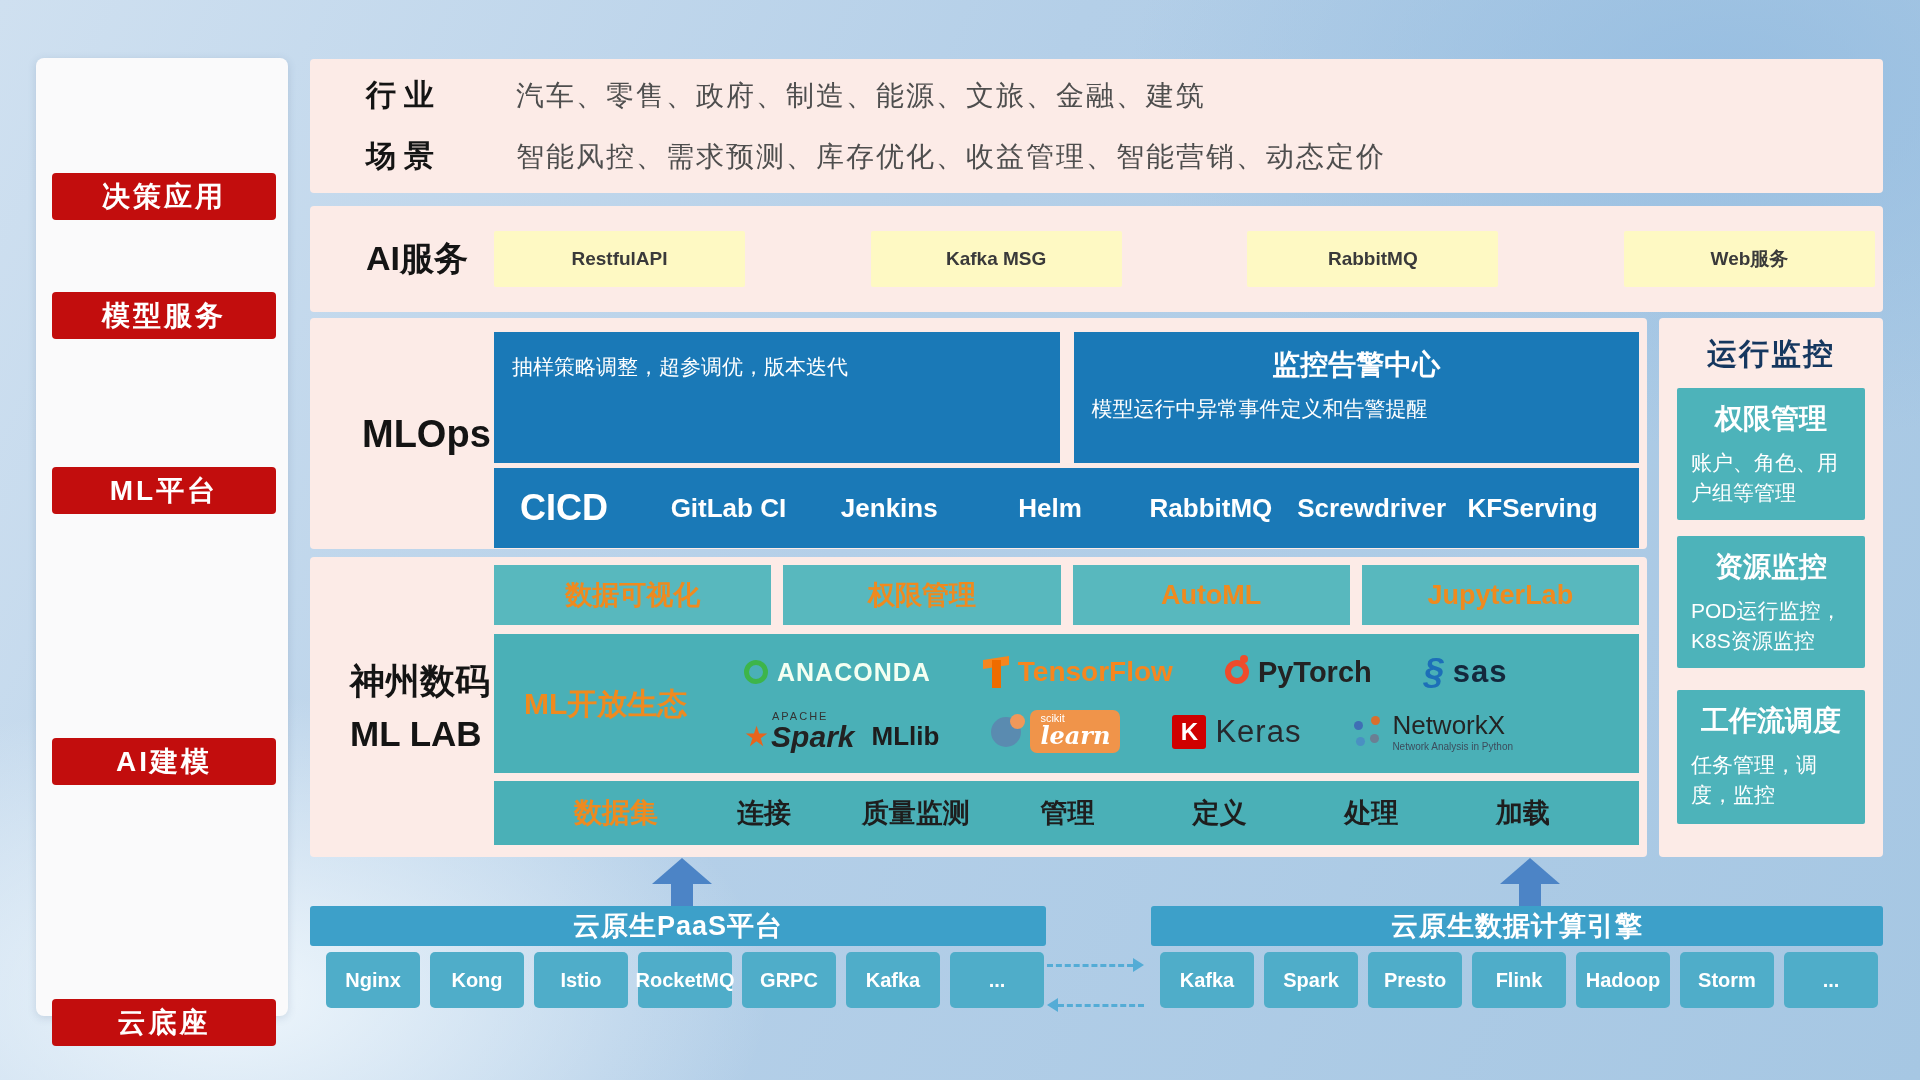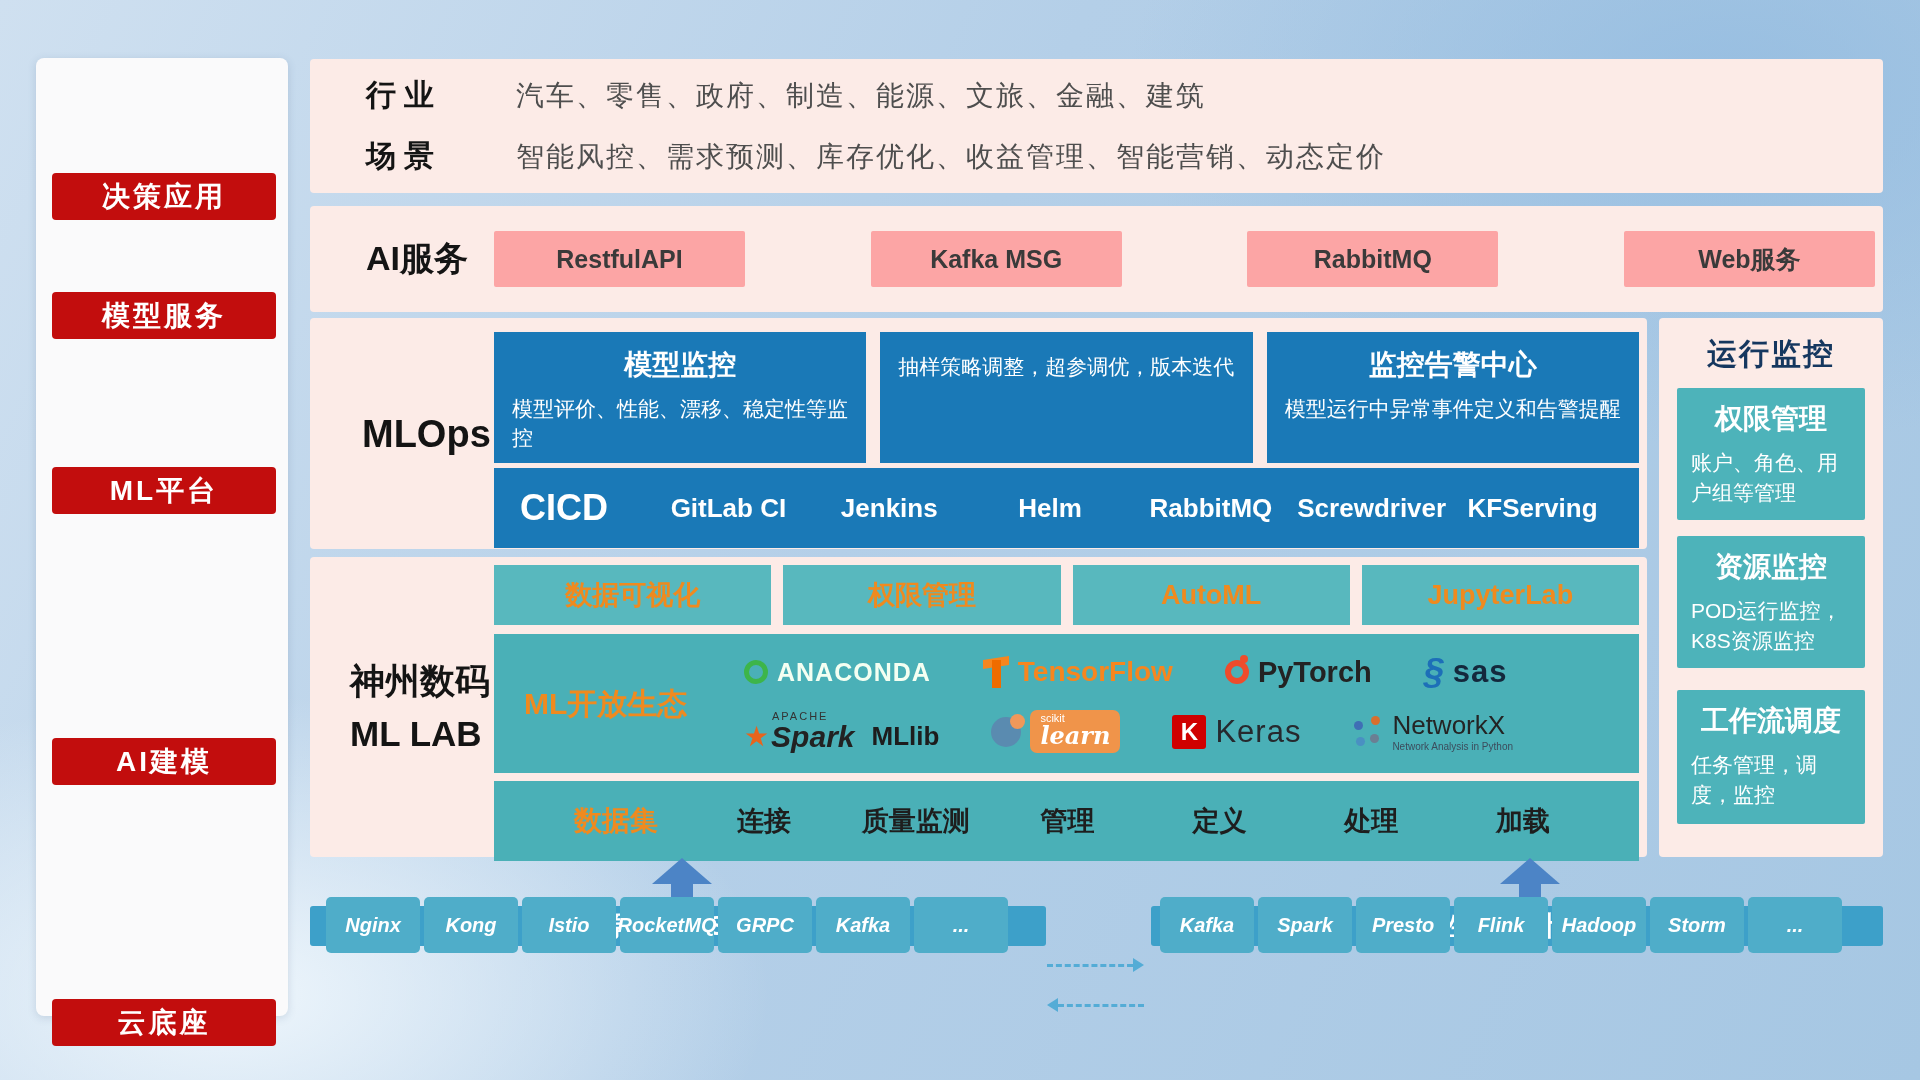--- a/index.html
+++ b/index.html
@@ -38,23 +38,23 @@
   .panel-monitor  { left:1659px; top:318px; width:224px; height:539px; }
 
   
   .ind-row { display:flex; align-items:center; }
   .ind-label { width:150px; font-size:30px; font-weight:bold; color:#141414; letter-spacing:8px; flex:none; }
   .ind-value { font-size:28px; color:#4e4e4e; letter-spacing:2px; }
 
   
   .ai-label { font-size:34px; font-weight:bold; color:#141414; width:128px; flex:none; }
   .ai-buttons { flex:1; display:flex; justify-content:space-between; margin-right:8px; }
-  .gray-btn { width:251px; height:56px; background:#fca5a5; border-radius:2px;
+  .gray-btn { width:251px; height:56px; background:#fef9c3; border-radius:2px;
     display:flex; align-items:center; justify-content:center;
-    font-size:25px; font-weight:bold; color:#3a3a3a; }
+    font-size:19px; font-weight:bold; color:#3a3a3a; }
 
   
   .mlops-label { position:absolute; left:52px; top:50%; transform:translateY(-50%);
     font-size:38px; font-weight:bold; color:#141414; }
   .mlops-cards { position:absolute; left:184px; right:8px; top:14px; display:flex; gap:14px; }
   .blue-card { flex:1; height:131px; background:#1a79b7; color:#fff; padding:10px 18px; }
   .blue-card .card-title { text-align:center; font-size:28px; font-weight:bold; margin-top:4px; }
   .blue-card .card-desc  { font-size:21px; margin-top:10px; line-height:1.4; }
   .cicd-bar { position:absolute; left:184px; right:8px; top:150px; height:80px;
     background:#1a79b7; color:#fff; display:flex; align-items:center; padding:0 26px; }
@@ -107,21 +107,21 @@
     display:flex; align-items:center; justify-content:center; border-radius:3px; flex:none; }
   .keras-text { font-size:31px; color:#26292e; letter-spacing:1px; }
 
   .nx-icon { width:30px; height:30px; position:relative; display:inline-block; flex:none; }
   .nx-icon::before { content:""; position:absolute; width:9px; height:9px; border-radius:50%; background:#3f6fb5; left:1px; top:5px;
     box-shadow: 17px -5px 0 0 #d86f2e, 16px 13px 0 0 #6b7f93, 2px 16px 0 0 #4a90c2; }
   .nx-texts { display:flex; flex-direction:column; line-height:1.15; }
   .nx-text { font-size:26px; color:#242424; }
   .nx-sub { font-size:10px; color:#3c4c5c; }
 
-  .data-bar { position:absolute; left:184px; right:8px; top:224px; height:80px; background:#4ab0b7;
+  .data-bar { position:absolute; left:184px; right:8px; top:224px; height:64px; background:#4ab0b7;
     display:flex; align-items:center; padding:0 40px 0 80px; }
   .data-label { font-size:28px; font-weight:bold; color:#ef8a1f; margin-right:30px; flex:none; }
   .data-item { flex:1; text-align:center; font-size:27px; color:#1e1e1e; font-weight:600; }
 
   
   .mon-title { text-align:center; margin-top:16px; font-size:30px; font-weight:bold; color:#15375f; letter-spacing:2px; }
   .mon-card { position:absolute; left:18px; right:18px; background:#4db3ba; color:#fff; padding:12px 14px; border-radius:2px; }
   .mon-card .card-title { text-align:center; font-size:28px; font-weight:bold; }
   .mon-card .card-desc  { font-size:21px; margin-top:10px; line-height:1.45; }
   .mc-0{top:70px;height:132px;} .mc-1{top:218px;height:132px;} .mc-2{top:372px;height:134px;}
@@ -132,21 +132,21 @@
     border-left:30px solid transparent; border-right:30px solid transparent; border-bottom:26px solid #4c84c6; }
   .big-arrow .stem { width:22px; height:22px; background:#4c84c6; margin:0 auto; }
   .ba-left{left:652px;top:858px;} .ba-right{left:1500px;top:858px;}
 
   
   .bar { position:absolute; top:906px; height:40px; background:#3da0c9; color:#fff;
     font-weight:bold; font-size:27px; display:flex; align-items:center; justify-content:center;
     border-radius:3px; letter-spacing:1px; }
   .bar-left { left:310px; width:736px; }
   .bar-right{ left:1151px; width:732px; }
-  .chips { position:absolute; top:897px; display:flex; gap:4px;font-style:italic; }
+  .chips { position:absolute; top:952px; display:flex; gap:10px; }
   .chips-left { left:326px; } .chips-right { left:1160px; }
   .chip { width:94px; height:56px; background:#4fadc9; border-radius:5px; color:#fff;
     font-weight:bold; font-size:20px; display:flex; align-items:center; justify-content:center;
     text-align:center; line-height:1.1; padding:2px; }
 
   
   .dash-arrow { position:absolute; display:flex; align-items:center; }
   .da-top{left:1047px;top:958px;} .da-bottom{left:1047px;top:998px;}
   .dash-line { width:86px; border-top:3px dashed #54acd6; display:inline-block; }
   .head-right { width:0; height:0; border-left:11px solid #54acd6; border-top:7px solid transparent; border-bottom:7px solid transparent; }
@@ -182,24 +182,20 @@
       <div class="gray-btn">RestfulAPI</div>
       <div class="gray-btn">Kafka MSG</div>
       <div class="gray-btn">RabbitMQ</div>
       <div class="gray-btn">Web服务</div>
     </div>
   </section>
 
   <section class="panel panel-mlops">
     <div class="mlops-label">MLOps</div>
     <div class="mlops-cards">
-      <div class="blue-card">
-        <div class="card-title">模型监控</div>
-        <div class="card-desc">模型评价、性能、漂移、稳定性等监控</div>
-      </div>
       <div class="blue-card">
         <div class="card-desc">抽样策略调整，超参调优，版本迭代</div>
       </div>
       <div class="blue-card">
         <div class="card-title">监控告警中心</div>
         <div class="card-desc">模型运行中异常事件定义和告警提醒</div>
       </div>
     </div>
     <div class="cicd-bar">
       <span class="cicd-label">CICD</span>

